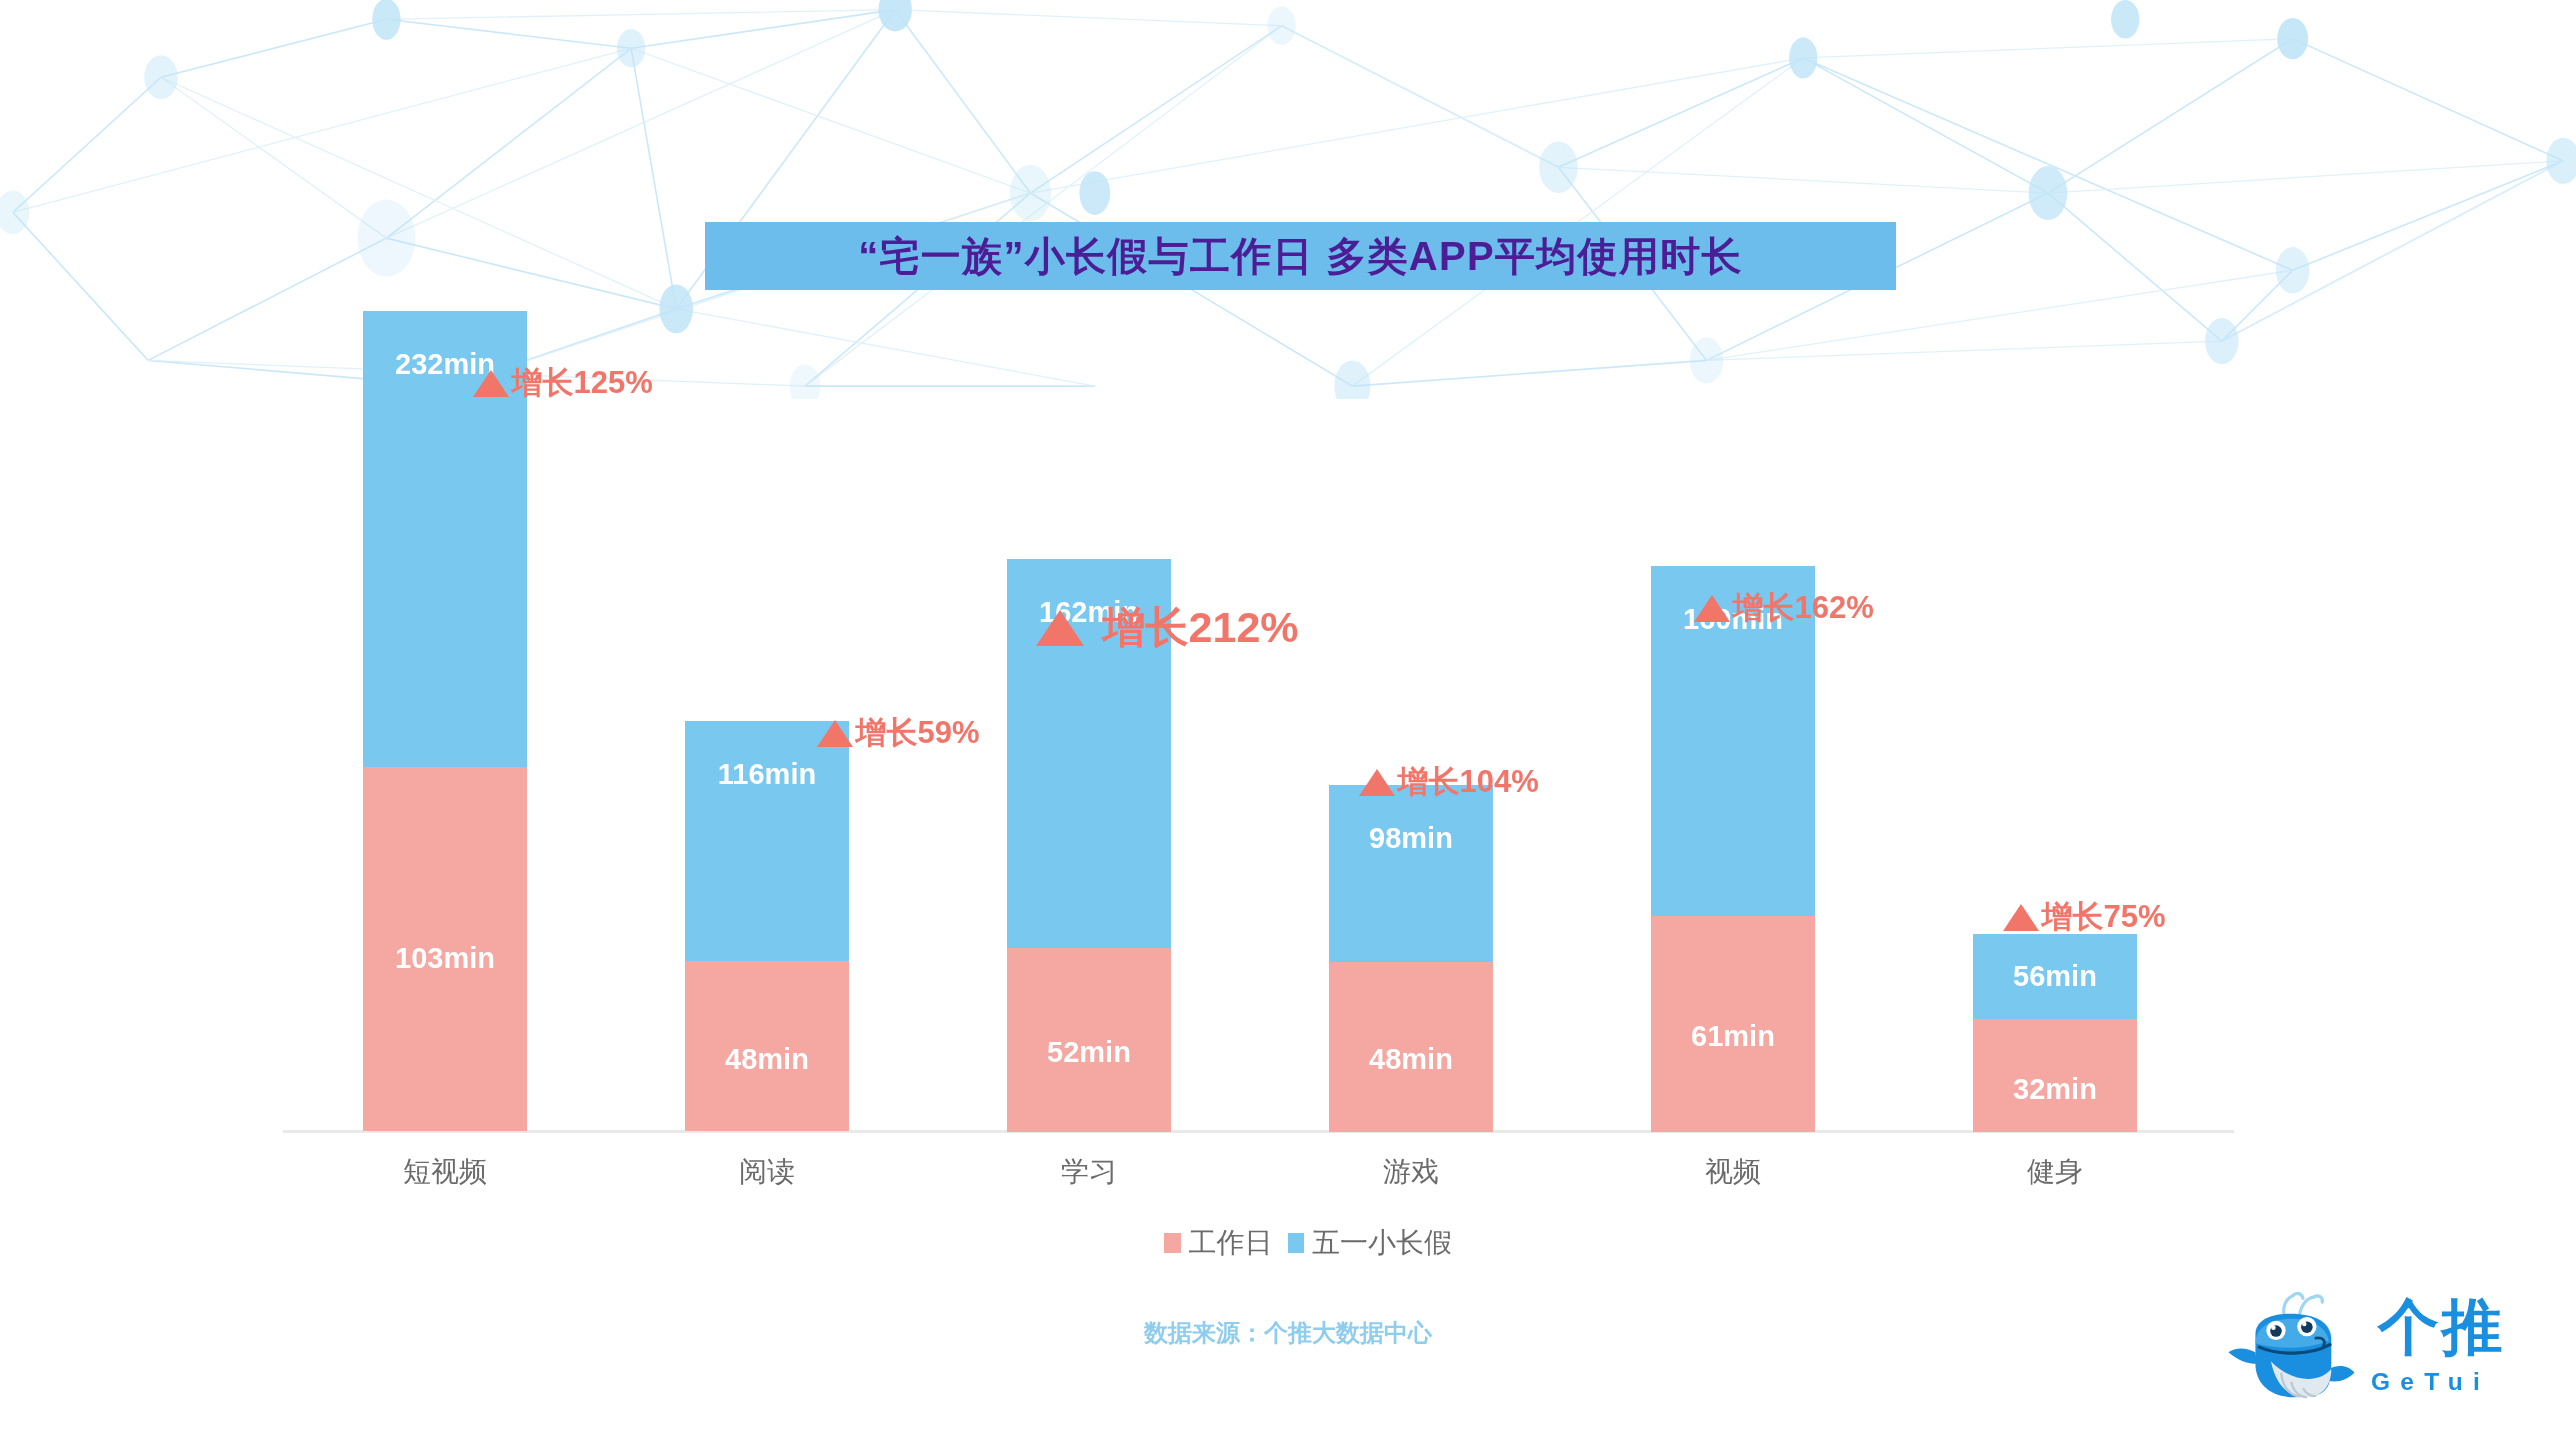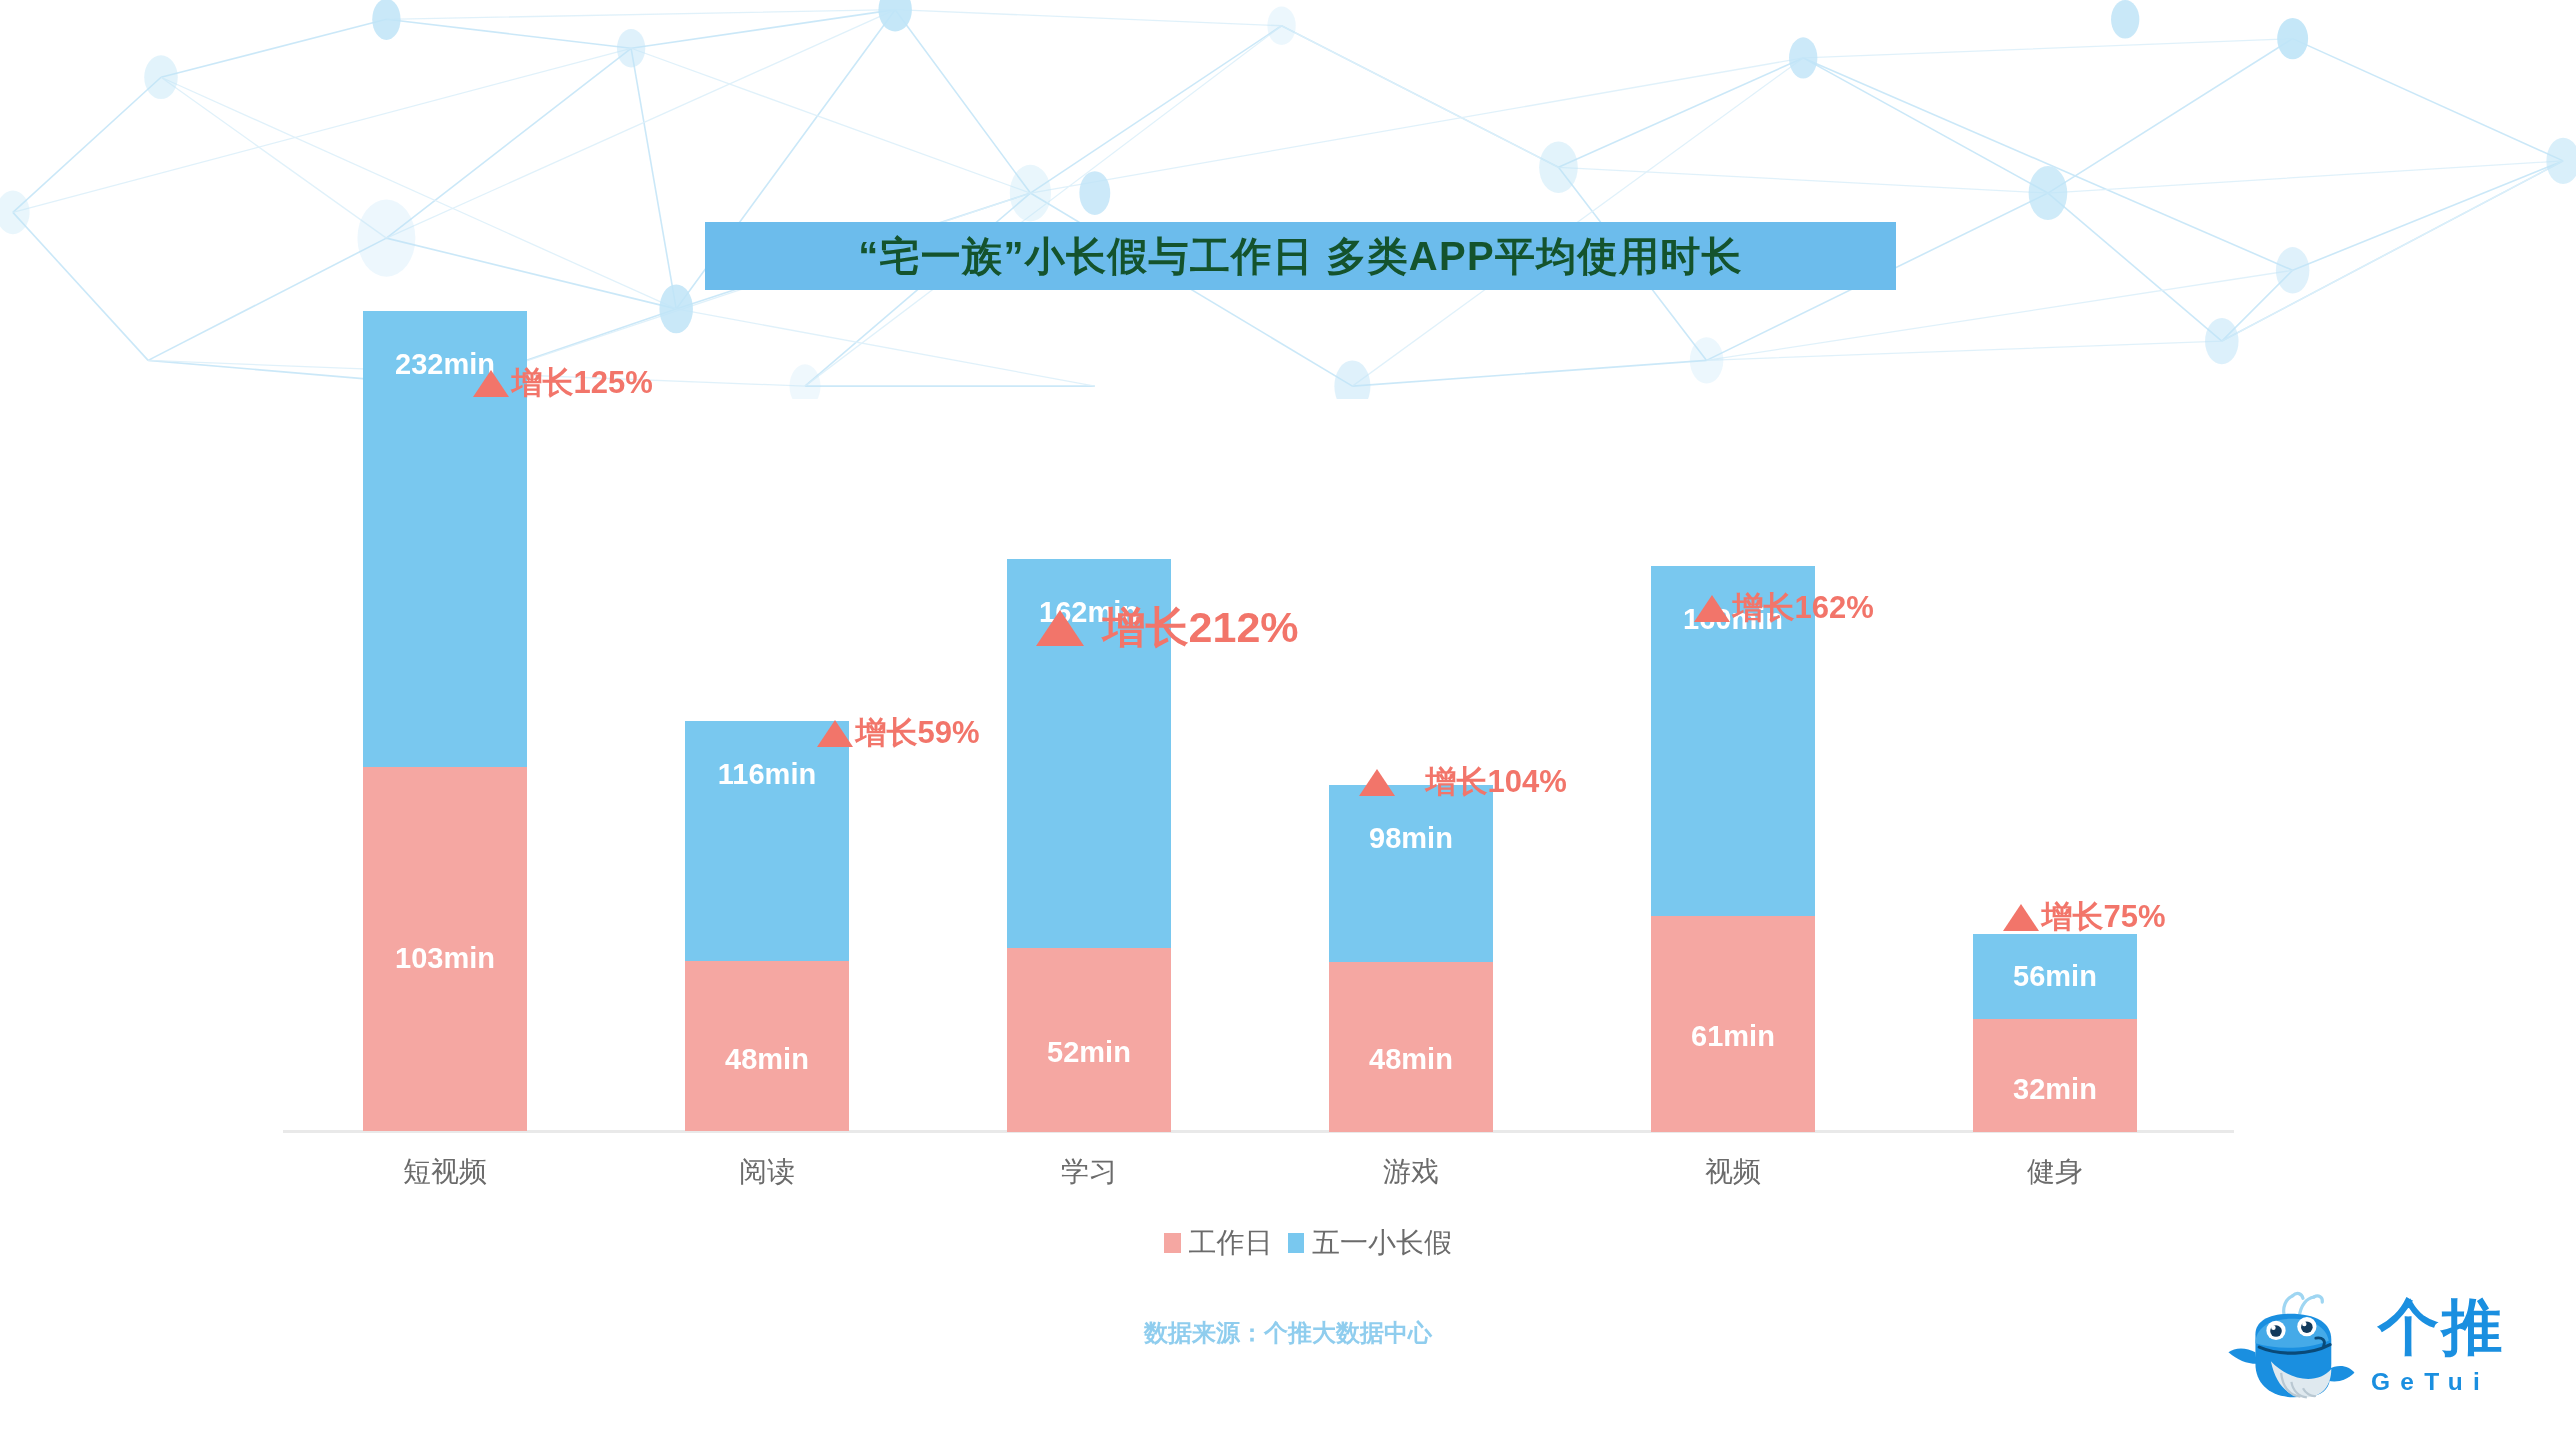--- a/index.html
+++ b/index.html
@@ -9,21 +9,21 @@
     font-family:"Liberation Sans","DejaVu Sans",sans-serif;
   }
   #bg-net{position:absolute;left:0;top:0;width:2576px;height:399px;}
 
   
   .title-band{
     position:absolute;left:705px;top:222px;width:1191px;height:68px;
     background:#6cbcec;display:flex;align-items:center;justify-content:center;
   }
   .title-text{
-    color:#14532d;font-size:40px;font-weight:bold;letter-spacing:1.3px;white-space:nowrap;
+    color:#4c1d95;font-size:40px;font-weight:bold;letter-spacing:1.3px;white-space:nowrap;
   }
 
   
   #plot{position:absolute;left:0;top:0;width:2576px;height:1449px;}
   .axis-line{
     position:absolute;left:283px;top:1130px;width:1951px;height:3.2px;background:#e9e9e9;
   }
 
   .bar-group{position:absolute;}
   .seg{position:absolute;left:0;width:100%;}
@@ -193,21 +193,21 @@
         <span class="gtxt">增长125%</span>
       </div>
       <div class="growth" style="left: 817px; top: 712px;">
         <span class="tri"></span>
         <span class="gtxt">增长59%</span>
       </div>
       <div class="growth big" style="left: 1036px; top: 599px; gap: 16px;">
         <span class="tri"></span>
         <span class="gtxt">增长212%</span>
       </div>
-      <div class="growth" style="left: 1359px; top: 761px; gap: 28px;">
+      <div class="growth" style="left: 1359px; top: 761px;">
         <span class="tri"></span>
         <span class="gtxt">增长104%</span>
       </div>
       <div class="growth" style="left: 1694px; top: 587px;">
         <span class="tri"></span>
         <span class="gtxt">增长162%</span>
       </div>
       <div class="growth" style="left: 2003px; top: 896px;">
         <span class="tri"></span>
         <span class="gtxt">增长75%</span>

